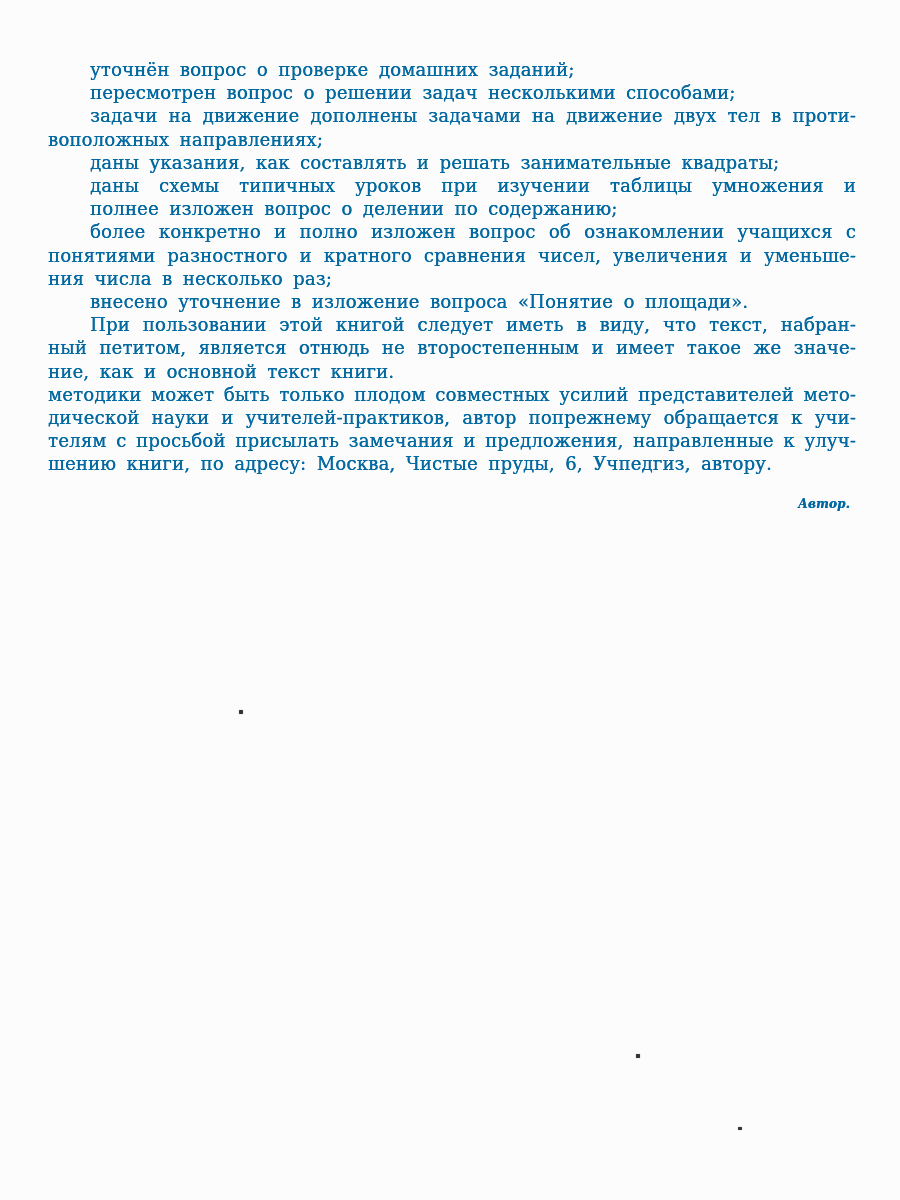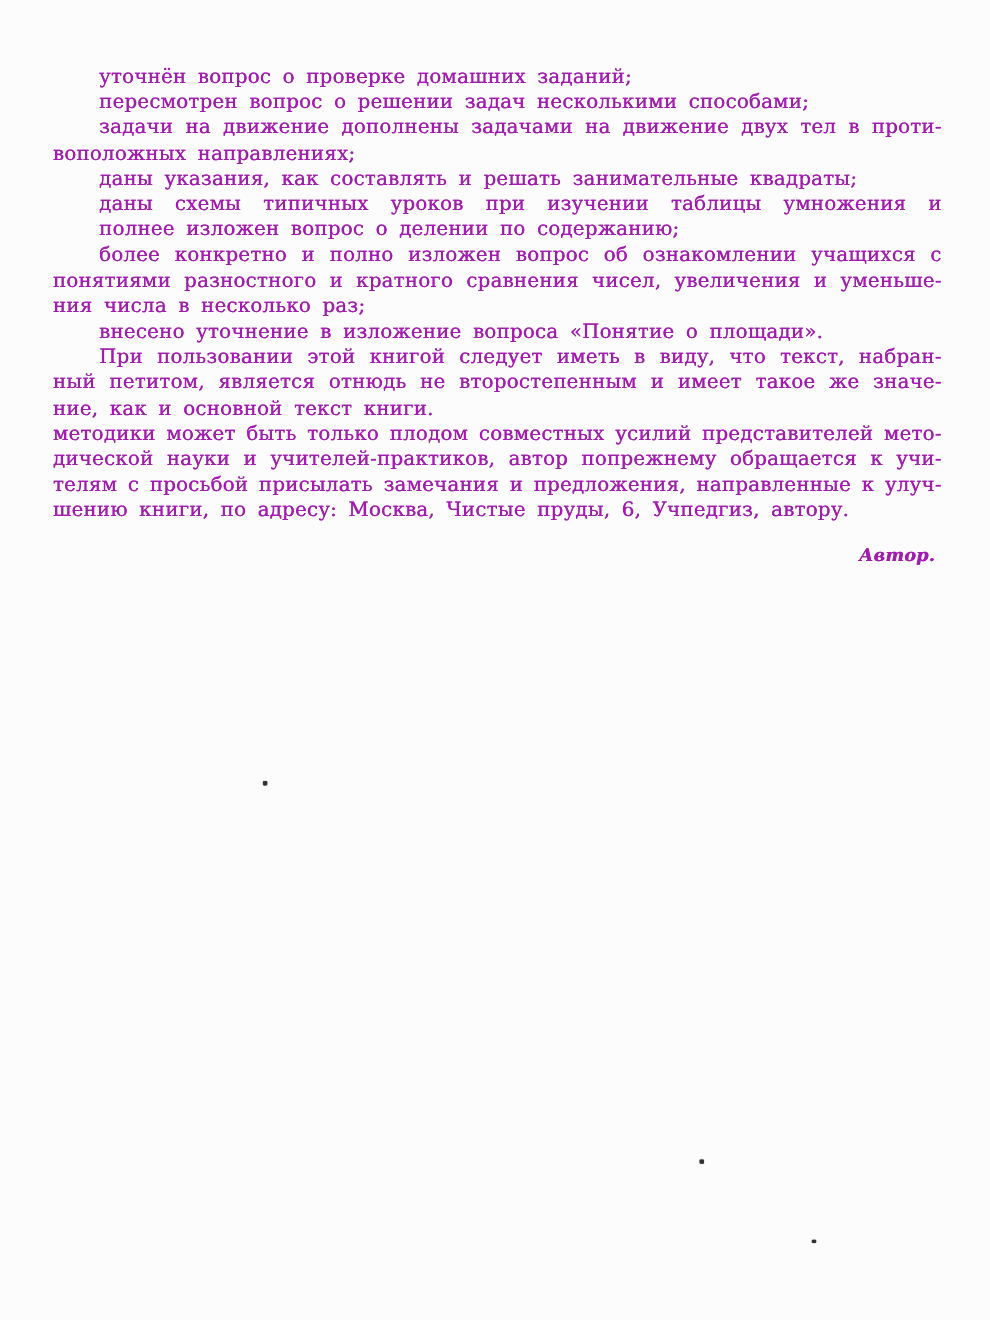--- a/index.html
+++ b/index.html
@@ -16,21 +16,21 @@
   }
   .page {
     position: absolute;
     inset: 0;
   }
   .text-block {
     position: absolute;
     top: 58px;
     left: 48px;
     width: 808px;
-    color: #a21caf;
+    color: #0369a1;
     font-size: 18px;
     line-height: 23.2px;
     letter-spacing: 0.2px;
     text-shadow: 0.3px 0 0 currentColor;
   }
   .line {
     white-space: nowrap;
     word-spacing: 4.5px;
   }
   .line.justify {
@@ -43,21 +43,21 @@
   }
   .line.indent {
     text-indent: 42px;
   }
   .signature {
     margin-top: 17px;
     text-align: right;
     padding-right: 6px;
     font-style: italic;
     font-weight: 600;
-    font-size: 16px;
+    font-size: 12px;
   }
   .speck {
     position: absolute;
     background: #333;
     border-radius: 1px;
     box-shadow: 0 0 1px rgba(60,60,60,.8);
   }
 </style>
 </head>
 <body>

